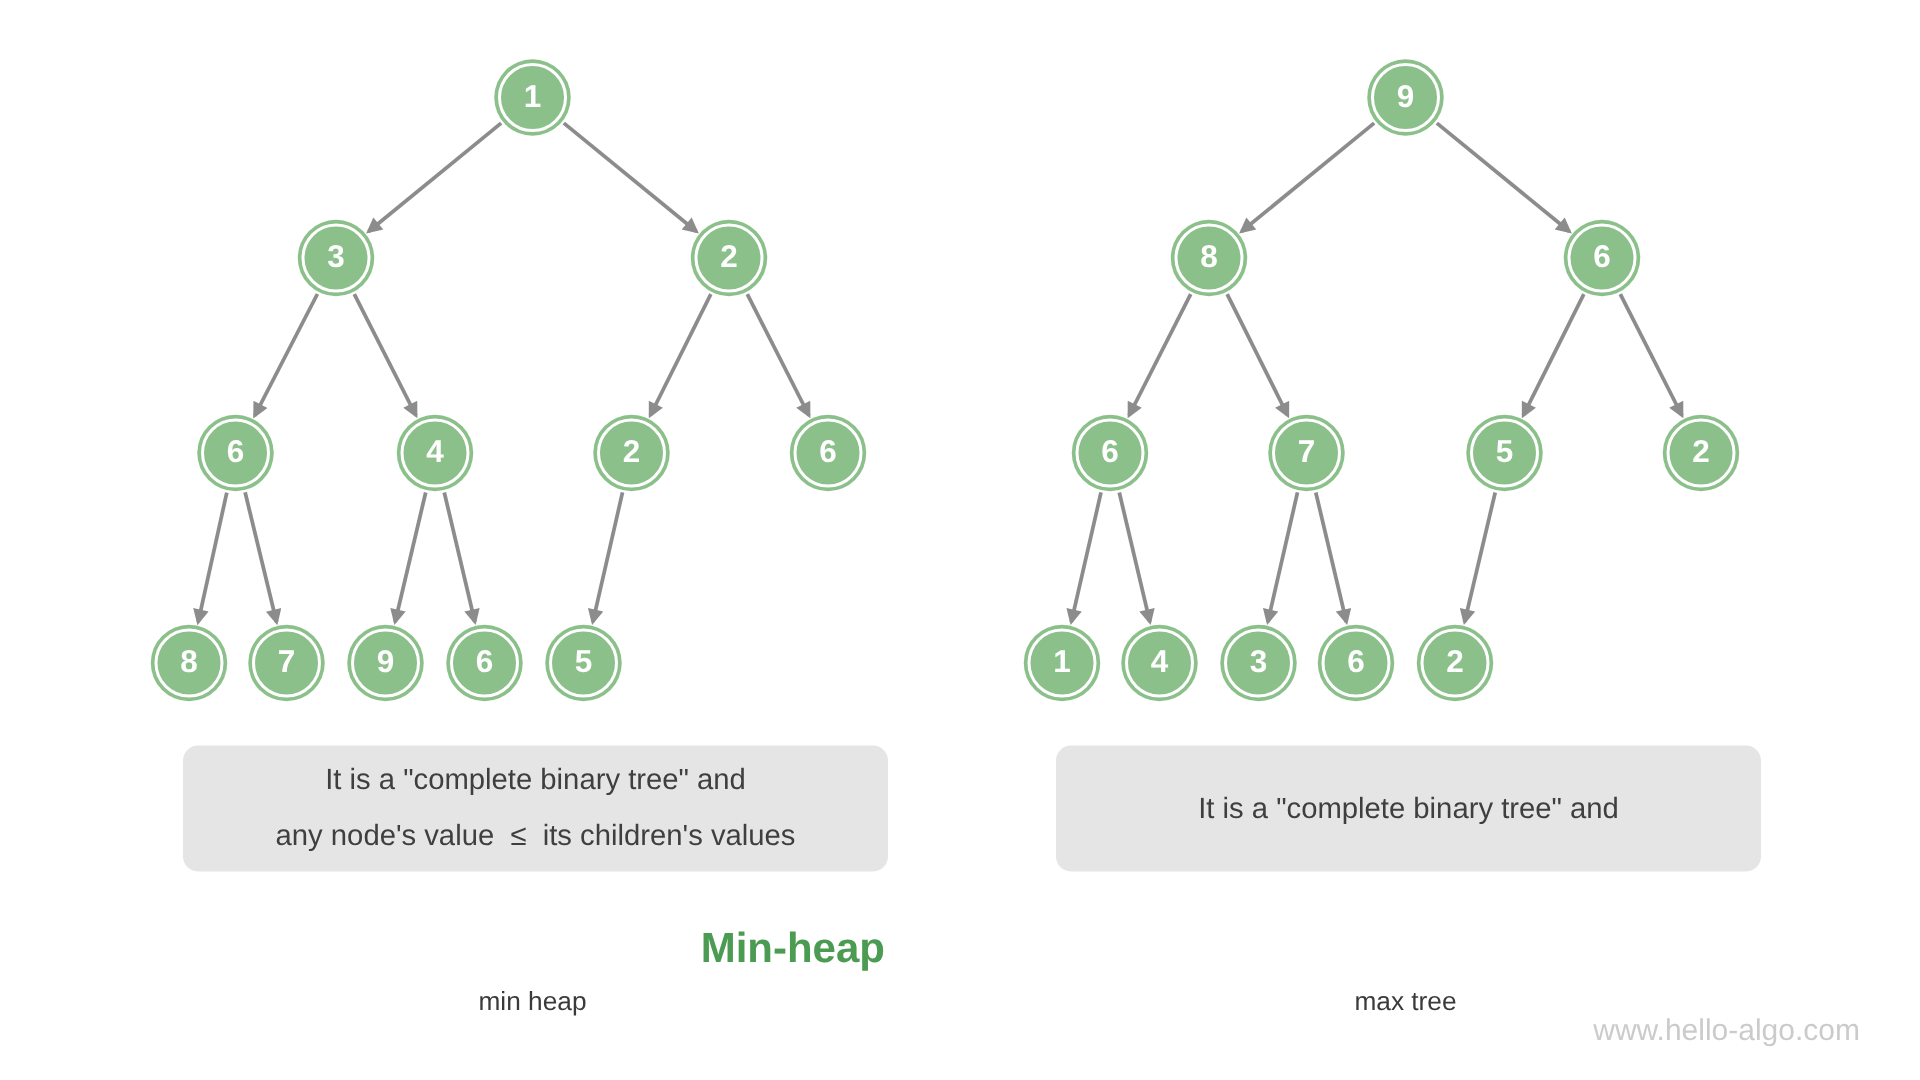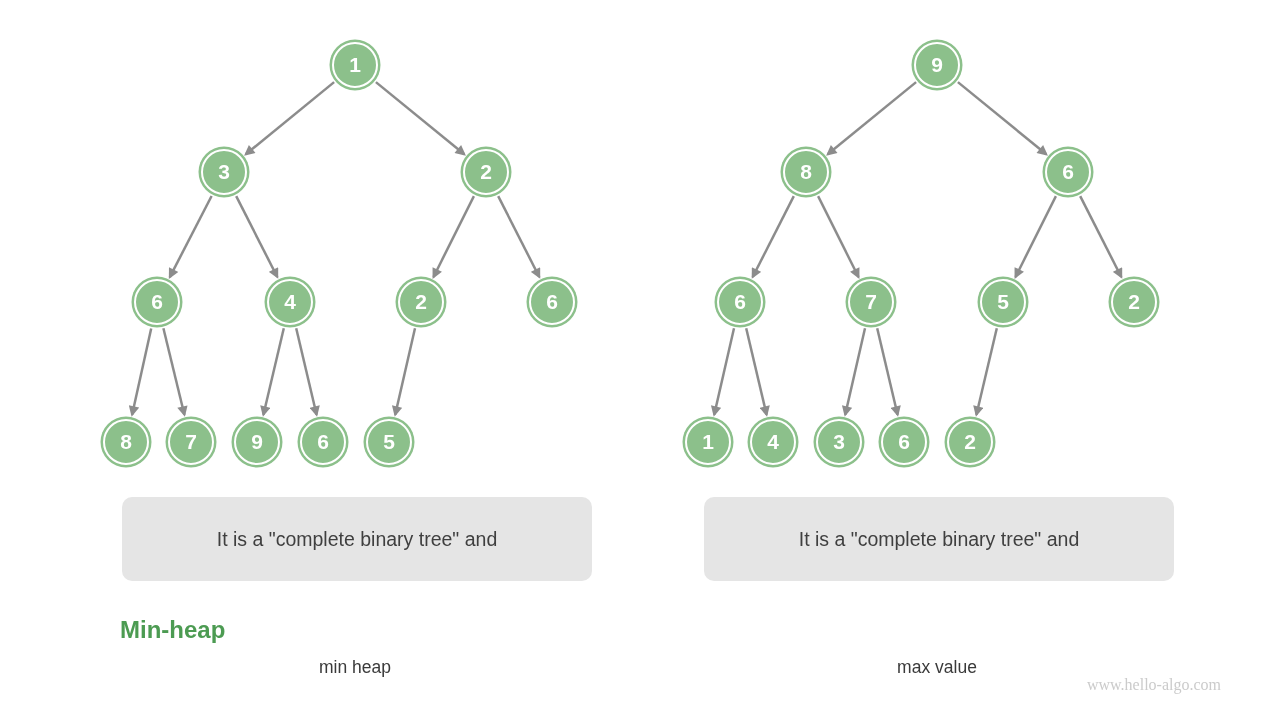--- a/index.html
+++ b/index.html
@@ -51,44 +51,44 @@
     font-size: 19.5px;
     line-height: 37px;
     top: 497px;
   }
   .caption-box .caption-line { white-space: pre; }
   #caption-min { left: 122px; }
   #caption-max { left: 704px; }
   .heap-title {
     position: absolute;
     width: 470px;
-    text-align: left;
+    text-align: right;
     top: 616px;
-    font-size: 24px;
+    font-size: 28px;
     font-weight: bold;
     color: var(--title-green);
   }
   #title-min { left: 120px; }
   #title-max { left: 702px; }
   .heap-subtitle {
     position: absolute;
     width: 470px;
     text-align: center;
     top: 657px;
     font-size: 17.5px;
     color: var(--subtitle-text);
   }
   #subtitle-min { left: 120px; }
   #subtitle-max { left: 702px; }
   .watermark {
     position: absolute;
-    right: 59px;
+    right: 40px;
     top: 676px;
-    font-family: Liberation Serif, serif;
-    font-size: 16px;
+    font-family: Liberation Sans, sans-serif;
+    font-size: 20px;
     color: var(--watermark-text);
   }
 </style>
 </head>
 <body>
 
 <div class="stage" style="--page-bg: #ffffff; --node-fill: #8CC08B; --node-ring: #ffffff; --node-text: #ffffff; --caption-bg: #E5E5E5; --caption-text: #3F3F3F; --title-green: #4C9B52; --subtitle-text: #3A3A3A; --watermark-text: #CBCBCB;">
 
   <svg class="edges-layer" id="edges-layer" width="1280" height="720" viewBox="0 0 1280 720" xmlns="http://www.w3.org/2000/svg">
     <defs>
@@ -144,26 +144,27 @@
       <div class="tree-node" style="left: 1111px; top: 279px;">2</div>
       <div class="tree-node" style="left: 685px; top: 419px;">1</div>
       <div class="tree-node" style="left: 750px; top: 419px;">4</div>
       <div class="tree-node" style="left: 816px; top: 419px;">3</div>
       <div class="tree-node" style="left: 881px; top: 419px;">6</div>
       <div class="tree-node" style="left: 947px; top: 419px;">2</div>
     </div>
 
   <div class="caption-box" id="caption-min">
     <div class="caption-line">It is a "complete binary tree" and</div>
+    <div class="caption-line">any node's value  ≤  its children's values</div>
   </div>
 
   <div class="caption-box" id="caption-max">
     <div class="caption-line">It is a "complete binary tree" and</div>
   </div>
 
   <div class="heap-title" id="title-min">Min-heap</div>
   <div class="heap-subtitle" id="subtitle-min">min heap</div>
 
-  <div class="heap-subtitle" id="subtitle-max">max value</div>
+  <div class="heap-subtitle" id="subtitle-max">max tree</div>
 
   <div class="watermark">www.hello-algo.com</div>
 
 </div>
 
 </body></html>

